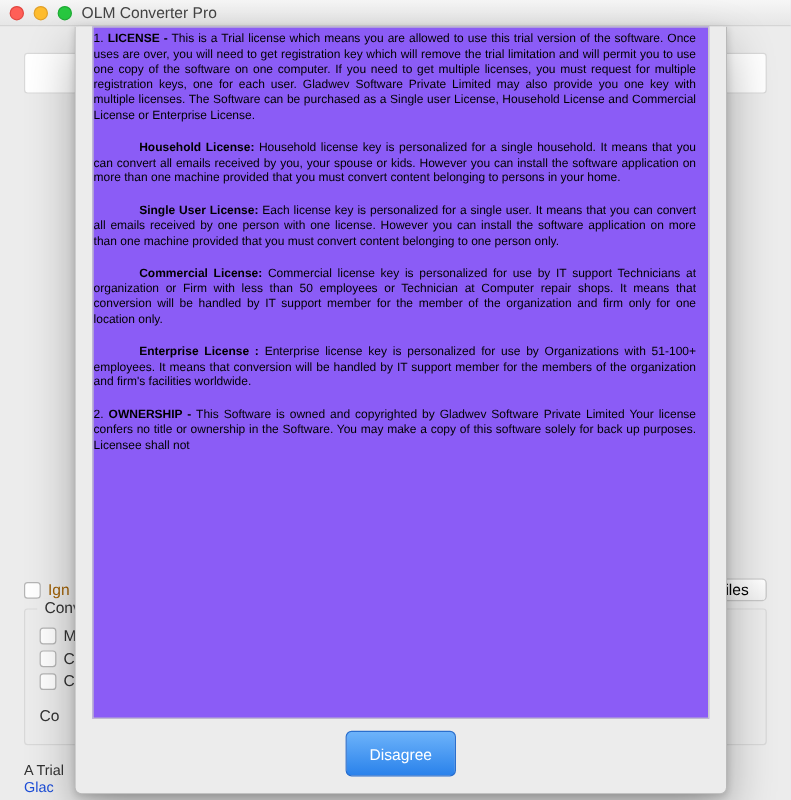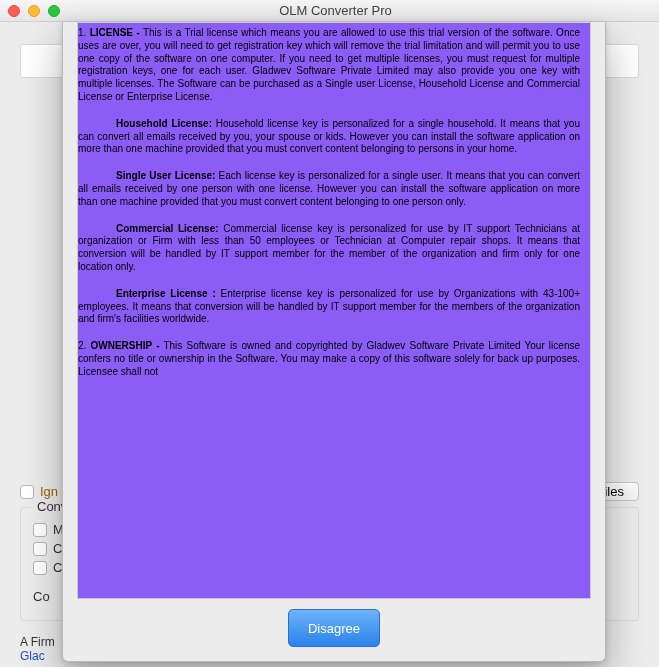--- a/index.html
+++ b/index.html
@@ -18,21 +18,21 @@
     display: flex; align-items: center;
     padding: 0 8px;
     font-size: 13px;
     color: #444;
   }
   .traffic-lights { display: flex; gap: 8px; margin-right: 8px; }
   .tl { width: 12px; height: 12px; border-radius: 50%; }
   .tl.red    { background: #ff5f57; border: .5px solid #e24640; }
   .tl.yellow { background: #febc2e; border: .5px solid #e1a028; }
   .tl.green  { background: #28c840; border: .5px solid #1eab34; }
-  .titlebar-title { flex: 1; text-align: center; margin-right: 48px; }
+  .titlebar-title { flex: 1; margin-right: 48px; }
   .bg-body {
     position: relative;
     padding: 22px 20px 10px;
     height: calc(100% - 22px);
     background: #ececec;
     font-size: 13px; color: #333;
   }
   .bg-panel {
     background: #fff; border: 1px solid #d9d9d9;
     border-radius: 3px;
@@ -163,21 +163,21 @@
       <span class="bg-check"></span>
       <span class="tr">C</span>
     </div>
     <div class="bg-row" style="margin-top:14px;">
       <span class="tr">Co</span>
     </div>
   </div>
 
   <div class="bg-bottom">
     <div>
-      <div class="tr">A Firm</div>
+      <div class="tr">A Trial</div>
       <div class="bg-link tr">Glac</div>
     </div>
   </div>
 </div>
 
 <div class="sheet-backdrop">
   <div class="sheet">
 
     <div class="license-box">
       <p>
@@ -187,21 +187,21 @@
       <p class="indent">
         <span class="sub-head">Household License:</span><span> Household license key is personalized for a single household. It means that you can convert all emails received by you, your spouse or kids. However you can install the software application on more than one machine provided that you must convert content belonging to persons in your home.</span>
       </p>
       <p class="indent">
         <span class="sub-head">Single User License:</span><span> Each license key is personalized for a single user. It means that you can convert all emails received by one person with one license. However you can install the software application on more than one machine provided that you must convert content belonging to one person only.</span>
       </p>
       <p class="indent">
         <span class="sub-head">Commercial License:</span><span> Commercial license key is personalized for use by IT support Technicians at organization or Firm with less than 50 employees or Technician at Computer repair shops. It means that conversion will be handled by IT support member for the member of the organization and firm only for one location only.</span>
       </p>
       <p class="indent">
-        <span class="sub-head">Enterprise License :</span><span> Enterprise license key is personalized for use by Organizations with 43-100+ employees. It means that conversion will be handled by IT support member for the members of the organization and firm's facilities worldwide.</span>
+        <span class="sub-head">Enterprise License :</span><span> Enterprise license key is personalized for use by Organizations with 51-100+ employees. It means that conversion will be handled by IT support member for the members of the organization and firm's facilities worldwide.</span>
       </p>
       <p>
         <span>2.</span>
         <strong>OWNERSHIP -</strong><span> This Software is owned and copyrighted by Gladwev Software Private Limited Your license confers no title or ownership in the Software. You may make a copy of this software solely for back up purposes. Licensee shall not</span>
       </p>
     </div>
 
     <div class="sheet-buttons">
       <button class="mac-btn primary">Disagree</button>
     </div>

